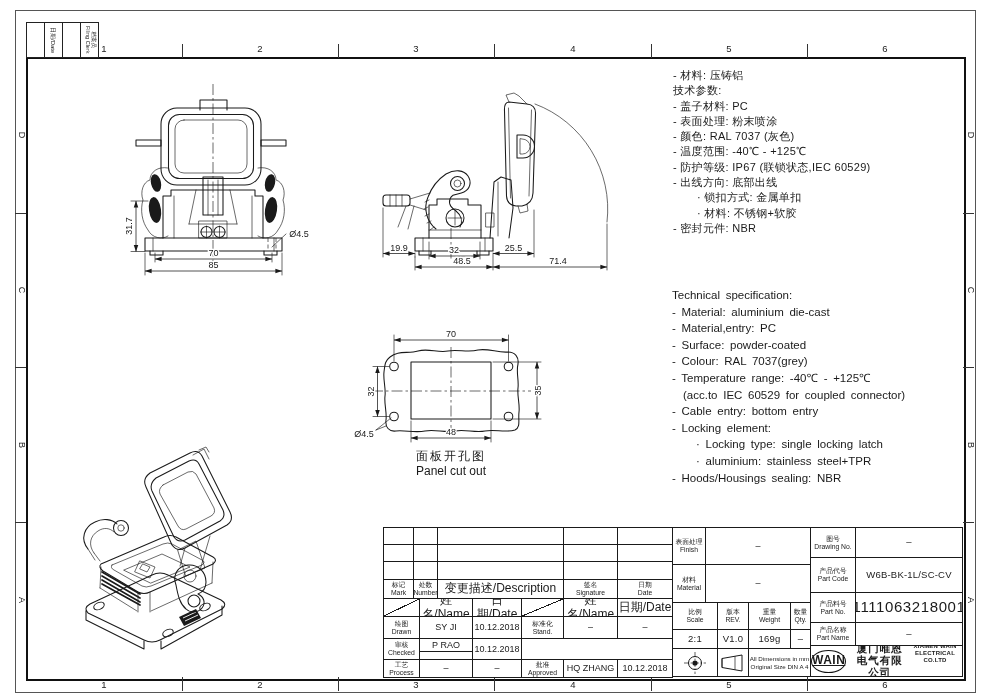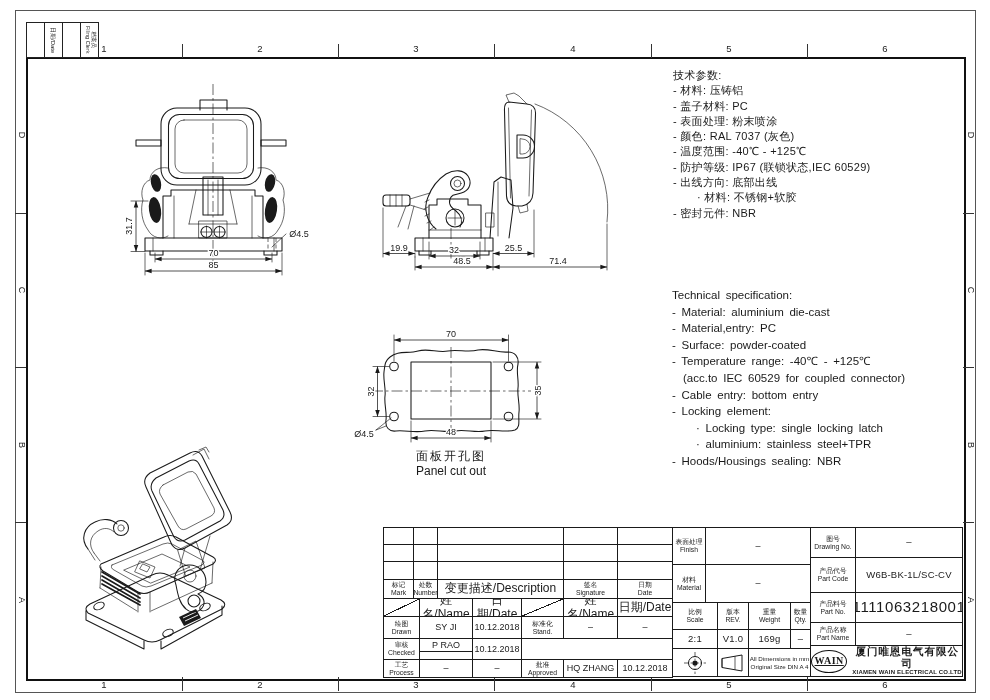--- a/index.html
+++ b/index.html
@@ -32,22 +32,22 @@
   .lab{font-size:6.8px;}
   .lab8{font-size:12px;}
   .v9{font-size:9px;}
   .v10{font-size:9.5px;letter-spacing:.2px;}
   .v11{font-size:15px;letter-spacing:.6px;}
   .diag{background-image:linear-gradient(to bottom right,transparent calc(50% - .5px),
         #1a1a1a calc(50% - .5px),#1a1a1a calc(50% + .5px),transparent calc(50% + .5px));}
   .note{font-size:6.2px;line-height:1.25;}
   .logo-wrap{display:flex;align-items:center;gap:5px;}
   .oval{width:36px;height:21px;border:1.6px solid #111;border-radius:50%;display:flex;
-        align-items:center;justify-content:center;font-size:10px;font-weight:bold;
-        letter-spacing:.5px;text-decoration:underline;font-family:Liberation Serif, serif;}
+        align-items:center;justify-content:center;font-size:12px;font-weight:bold;
+        letter-spacing:.5px;text-decoration:underline;}
   .co-cn{font-size:10.5px;font-weight:bold;letter-spacing:1px;}
   .co-en{font-size:6px;font-weight:bold;letter-spacing:.2px;}
   
   .ln{fill:none;stroke:#1a1a1a;stroke-width:1.05px;stroke-linejoin:round;stroke-linecap:round;}
   .tn{fill:none;stroke:#1a1a1a;stroke-width:.65px;stroke-linejoin:round;stroke-linecap:round;}
   .cl{fill:none;stroke:#1a1a1a;stroke-width:.65px;stroke-dasharray:11 3 2.5 3;}
   .dsh{fill:none;stroke:#1a1a1a;stroke-width:.65px;stroke-dasharray:4 2.5;}
   .dim{fill:none;stroke:#1a1a1a;stroke-width:.75px;marker-start:url(#arr);marker-end:url(#arr);}
   .fl{fill:#1a1a1a;stroke:none;}
   text.dm{font:9px "Liberation Sans",sans-serif;fill:#1a1a1a;text-anchor:middle;
@@ -270,37 +270,39 @@
   </div>
   <div class="vcell" style="left:62px;width:19px"></div>
   <div class="vcell" style="left:80px;width:19px">
     <span class="vtxt" style="font-size:5.5px">
       <span>档案员</span><br>
       <span>Filing Clerk</span>
     </span>
   </div>
 
   <div class="specs specs-cn" style="left:673px;top:68px">
+    <div class="sline">- 材料: 压铸铝</div>
     <div class="sline">技术参数:</div>
-    <div class="sline">- 材料: 压铸铝</div>
     <div class="sline">- 盖子材料: PC</div>
     <div class="sline">- 表面处理: 粉末喷涂</div>
     <div class="sline">- 颜色: RAL 7037 (灰色)</div>
     <div class="sline">- 温度范围: -40℃ - +125℃</div>
     <div class="sline">- 防护等级: IP67 (联锁状态,IEC 60529)</div>
     <div class="sline">- 出线方向: 底部出线</div>
+    <div class="sline ind">· 锁扣方式: 金属单扣</div>
     <div class="sline ind">· 材料: 不锈钢+软胶</div>
     <div class="sline">- 密封元件: NBR</div>
   </div>
 
   <div class="specs specs-en" style="left:672px;top:287px">
     <div class="sline">Technical specification:</div>
     <div class="sline">- Material: aluminium die-cast</div>
     <div class="sline">- Material,entry: PC</div>
     <div class="sline">- Surface: powder-coated</div>
+    <div class="sline">- Colour: RAL 7037(grey)</div>
     <div class="sline">- Temperature range: -40℃ - +125℃</div>
     <div class="sline ind2">(acc.to IEC 60529 for coupled connector)</div>
     <div class="sline">- Cable entry: bottom entry</div>
     <div class="sline">- Locking element:</div>
     <div class="sline ind">· Locking type: single locking latch</div>
     <div class="sline ind">· aluminium: stainless steel+TPR</div>
     <div class="sline">- Hoods/Housings sealing: NBR</div>
   </div>
 
   <div class="tb">
@@ -444,21 +446,21 @@
     </div>
     <div class="c v11" style="left:472px;top:65px;width:108px;height:31px">1111063218001</div>
     <div class="c c2 lab" style="left:427px;top:95px;width:46px;height:24px">
       <span>产品名称</span>
         <span>Part Name</span>
     </div>
     <div class="c v10" style="left:472px;top:95px;width:108px;height:24px">–</div>
     <div class="c" style="left:427px;top:118px;width:153px;height:32px">
       <div class="logo-wrap">
         <div class="oval">WAIN</div>
-        <div class="c2" style="display:flex;flex-direction:column;align-items:flex-start;">
+        <div class="c2" style="display:flex;flex-direction:row;align-items:flex-start;">
           <span class="co-cn">厦门唯恩电气有限公司</span>
           <span class="co-en">XIAMEN WAIN ELECTRICAL CO.LTD</span>
         </div>
       </div>
     </div>
   </div>
 
 </div>
 
 </body></html>

